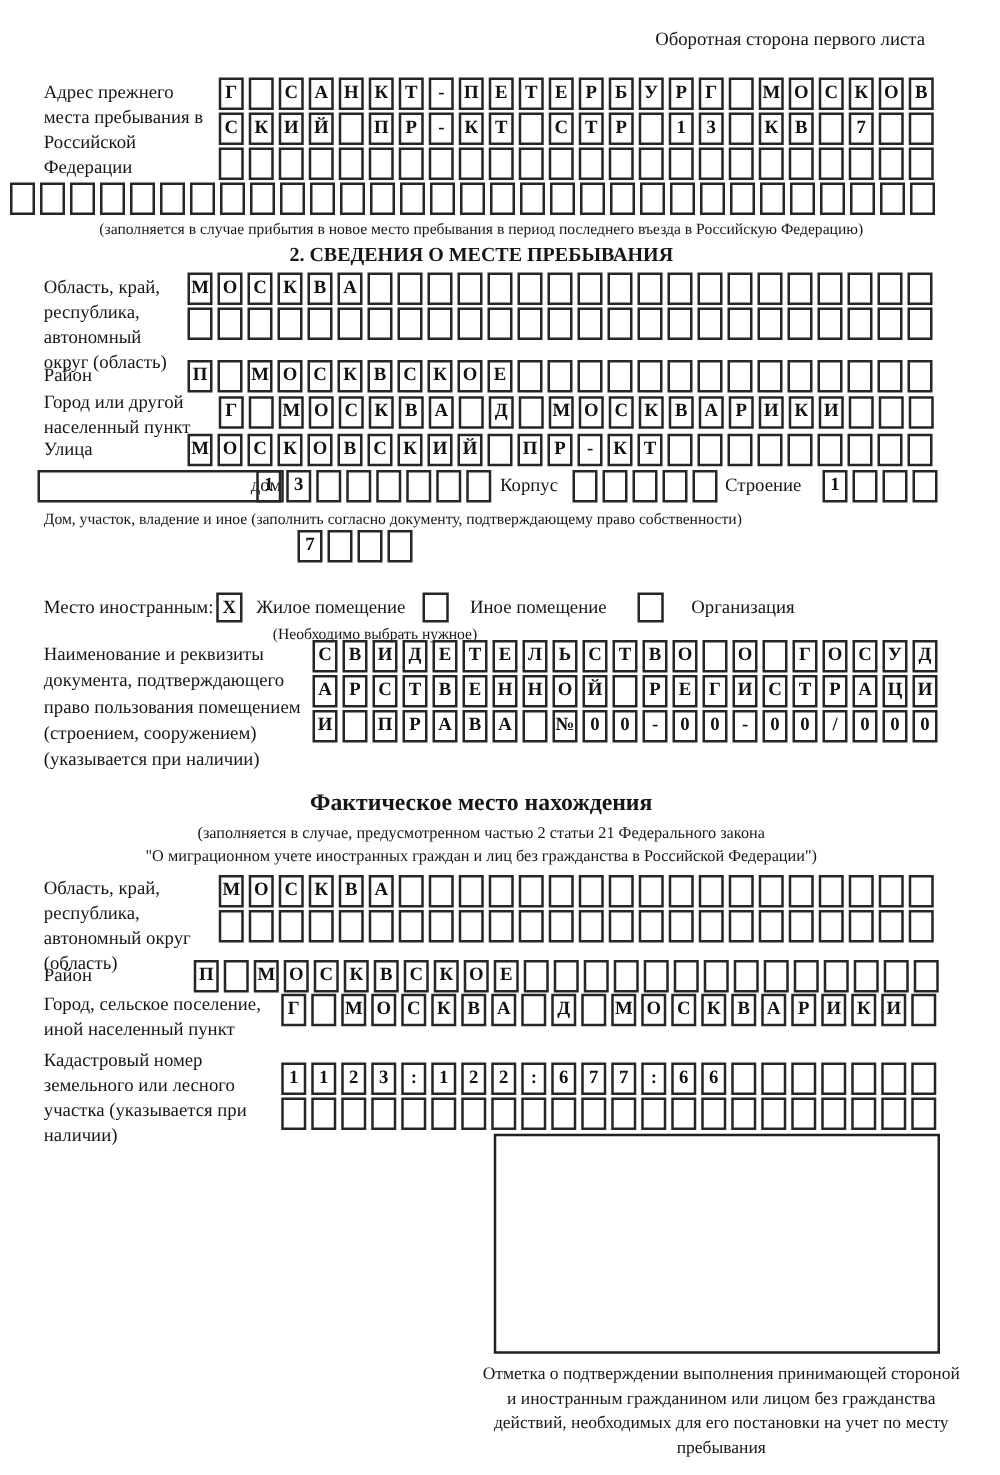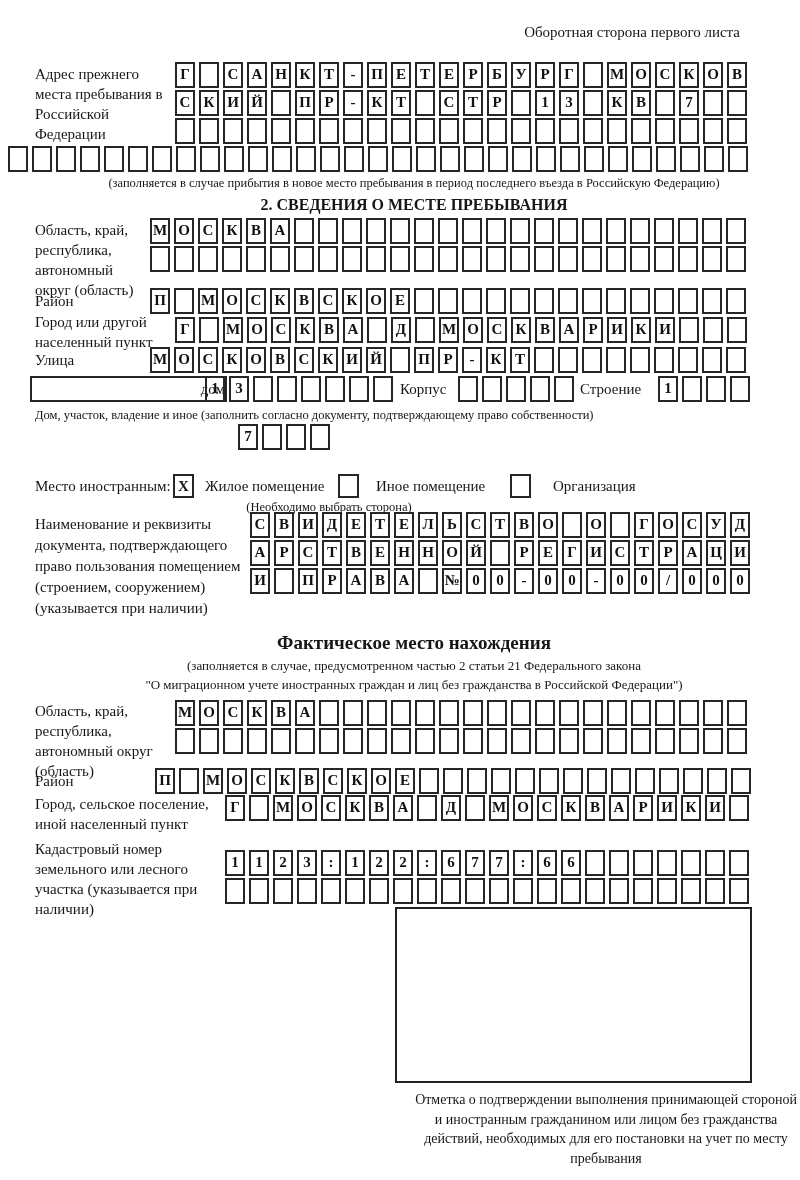--- a/index.html
+++ b/index.html
@@ -9,21 +9,21 @@
   .row{display:flex;gap:4px;}
   .cell{flex:0 0 20px;width:20px;height:26px;border:2px solid #262626;box-sizing:border-box;
         text-align:center;font-size:15px;line-height:21px;font-weight:600;color:#111;}
   .lbl{font-size:15px;line-height:20px;}
   .cap{font-size:12.5px;line-height:16px;}
   .ttl{font-weight:bold;font-size:16px;}
   .wbox{border:2px solid #262626;height:26px;box-sizing:border-box;text-align:center;
         font-size:15px;line-height:22px;}
   .chk{width:21px;height:24px;border:2px solid #262626;box-sizing:border-box;text-align:center;
        font-size:15px;line-height:20px;font-weight:600;}
-  .ctr{text-align:center;padding-left:29px;}
+  .ctr{text-align:center;}
 </style>
 </head>
 <body>
 
 <div id="page">
 
   <div class="abs lbl" style="top:22px;right:60px;">Оборотная сторона первого листа</div>
 
   <div class="abs lbl" style="top:64px;left:35px;width:135px;">Адрес прежнего места пребывания в Российской Федерации</div>
   <div class="abs row" style="top:62px;left:175px;">
@@ -318,21 +318,21 @@
       <span class="cell"></span>
     </div>
 
   <div class="abs lbl" style="top:476px;left:35px;">Место иностранным:</div>
   <div class="abs chk" style="top:474px;left:173px;">X</div>
   <div class="abs lbl" style="top:476px;left:205px;">Жилое помещение</div>
   <div class="abs chk" style="top:474px;left:338px;"></div>
   <div class="abs lbl" style="top:476px;left:376px;">Иное помещение</div>
   <div class="abs chk" style="top:474px;left:510px;"></div>
   <div class="abs lbl" style="top:476px;left:553px;">Организация</div>
-  <div class="abs cap ctr" style="top:499px;left:120px;width:360px;">(Необходимо выбрать сторона)</div>
+  <div class="abs cap ctr" style="top:499px;left:120px;width:360px;">(Необходимо выбрать нужное)</div>
 
   <div class="abs lbl" style="top:514px;left:35px;width:210px;line-height:21px;">Наименование и реквизиты документа, подтверждающего право пользования помещением (строением, сооружением) (указывается при наличии)</div>
   <div class="abs row" style="top:512px;left:250px;">
       <span class="cell">С</span>
       <span class="cell">В</span>
       <span class="cell">И</span>
       <span class="cell">Д</span>
       <span class="cell">Е</span>
       <span class="cell">Т</span>
       <span class="cell">Е</span>

